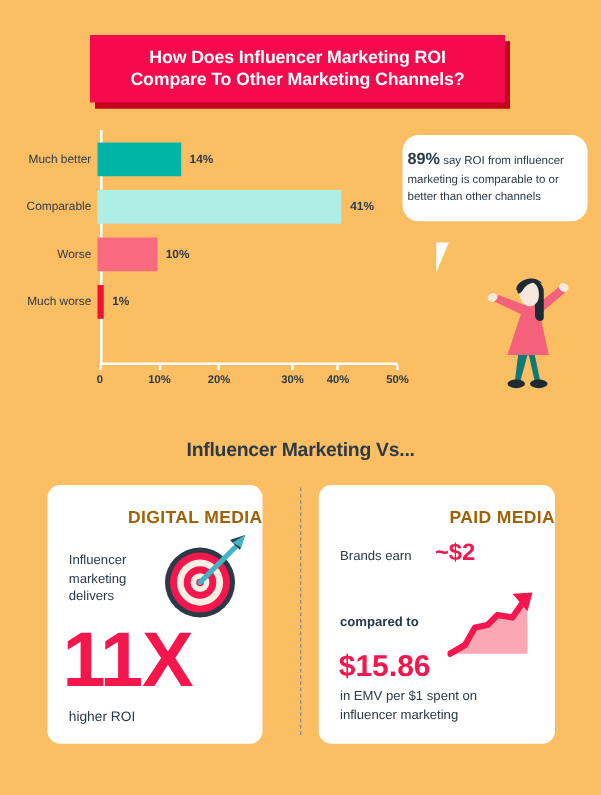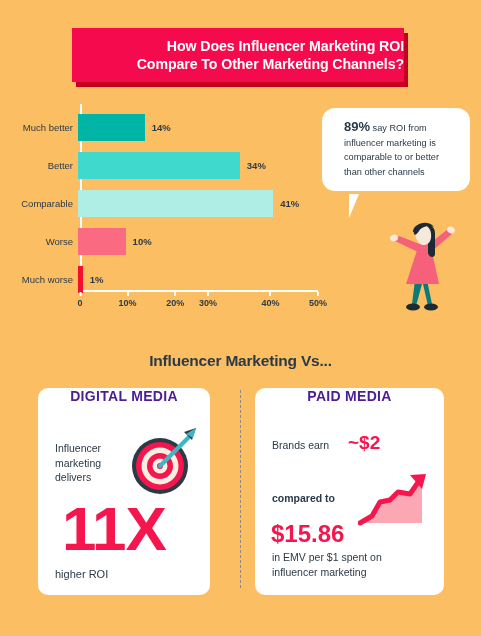--- a/index.html
+++ b/index.html
@@ -25,21 +25,21 @@
     width: 332px; height: 54px;
     background: #C4001E;
   }
   .banner {
     position: absolute;
     left: 0; top: 0;
     width: 332px; height: 54px;
     background: #F50A4E;
     display: flex;
     flex-direction: column;
-    align-items: flex-end;
+    align-items: center;
     justify-content: center;
     color: #FFFFFF;
     font-weight: bold;
     font-size: 14.2px;
     line-height: 18px;
     text-align: center;
     letter-spacing: -0.1px;
   }
 
   
@@ -117,21 +117,21 @@
     width: 2px; height: 4px;
     background: #FFFFFF;
     margin: 0 auto 2px auto;
   }
 
   
   .bubble {
     position: absolute;
     left: 322px; top: 108px;
     width: 148px;
-    padding: 12px 13px 12px 22px;
+    padding: 12px 13px 12px 4px;
     background: #FFFFFF;
     border-radius: 13px;
     color: #2B3A47;
     font-size: 9.2px;
     line-height: 14.6px;
   }
   .bubble .big {
     font-size: 13px;
     font-weight: bold;
     color: #2B3A47;
@@ -163,25 +163,26 @@
   .card {
     position: absolute;
     top: 388px;
     height: 207px;
     background: #FFFFFF;
     border-radius: 10px;
   }
   .card-left  { left: 38px;  width: 172px; }
   .card-right { left: 255px; width: 189px; }
   .card-title {
-    text-align: center;
+    text-align: right;
     font-size: 14px;
     font-weight: bold;
-    color: #4c1d95;
+    color: #a16207;
     letter-spacing: 0.3px;
+    margin-top: 17px;
   }
   .divider {
     position: absolute;
     left: 240px; top: 390px;
     width: 0; height: 198px;
     border-left: 1.5px dashed #8A8A8A;
   }
 
   
   .dm-text {
@@ -192,21 +193,20 @@
     color: #2B3A47;
   }
   .dm-big {
     position: absolute;
     left: 12px; top: 110px;
     font-size: 62px;
     font-weight: bold;
     color: #F5164E;
     letter-spacing: -1px;
     line-height: 62px;
-    margin-left: 12px;
   }
   .dm-sub {
     position: absolute;
     left: 17px; top: 180px;
     font-size: 11px;
     color: #2B3A47;
   }
   .target-icon { position: absolute; left: 88px; top: 38px; }
 
   
@@ -263,27 +263,20 @@
 <div class="chart">
   <div class="axis-base"></div>
   <div class="axis-line"></div>
 
   <div class="chart-rows" id="bar-rows">
       <div class="bar-row">
         <div class="bar-label">Much better</div>
         <div class="bar-track">
           <div class="bar" style="width: 66.64px; background: rgb(0, 181, 165);"></div>
           <div class="bar-value">14%</div>
-        </div>
-      </div>
-      <div class="bar-row">
-        <div class="bar-label">Better</div>
-        <div class="bar-track">
-          <div class="bar" style="width: 161.84px; background: rgb(63, 217, 205);"></div>
-          <div class="bar-value">34%</div>
         </div>
       </div>
       <div class="bar-row">
         <div class="bar-label">Comparable</div>
         <div class="bar-track">
           <div class="bar" style="width: 195.16px; background: rgb(175, 238, 229);"></div>
           <div class="bar-value">41%</div>
         </div>
       </div>
       <div class="bar-row">
@@ -299,21 +292,21 @@
           <div class="bar" style="width: 4.76px; background: rgb(240, 16, 48);"></div>
           <div class="bar-value">1%</div>
         </div>
       </div>
     </div>
 
   <div class="ticks" id="chart-ticks">
       <div class="tick" style="left: 0px;"><span class="tick-mark"></span>0</div>
       <div class="tick" style="left: 47.6px;"><span class="tick-mark"></span>10%</div>
       <div class="tick" style="left: 95.2px;"><span class="tick-mark"></span>20%</div>
-      <div class="tick" style="left: 128px;"><span class="tick-mark"></span>30%</div>
+      <div class="tick" style="left: 154px;"><span class="tick-mark"></span>30%</div>
       <div class="tick" style="left: 190.4px;"><span class="tick-mark"></span>40%</div>
       <div class="tick" style="left: 238px;"><span class="tick-mark"></span>50%</div>
     </div>
 </div>
 
 <div class="bubble">
   <span class="big">89%</span><span> say ROI from influencer marketing is comparable to or better than other channels</span>
 </div>
 <div class="bubble-tail"></div>
 

